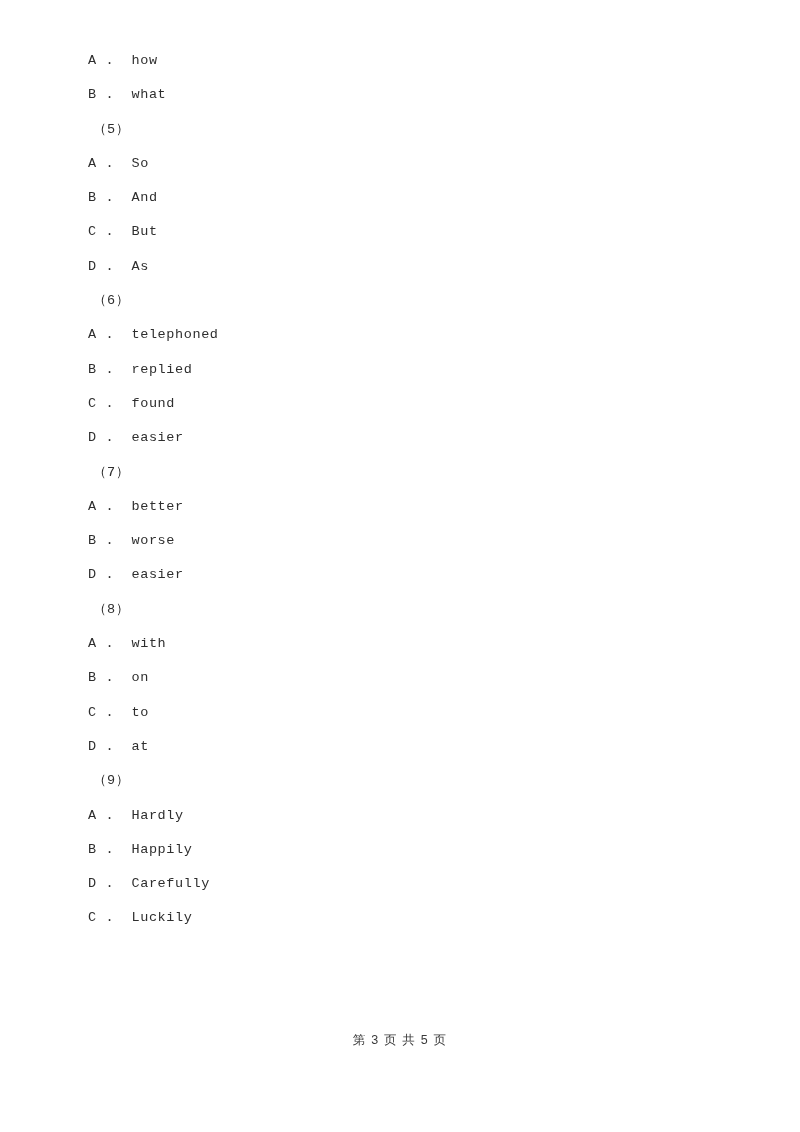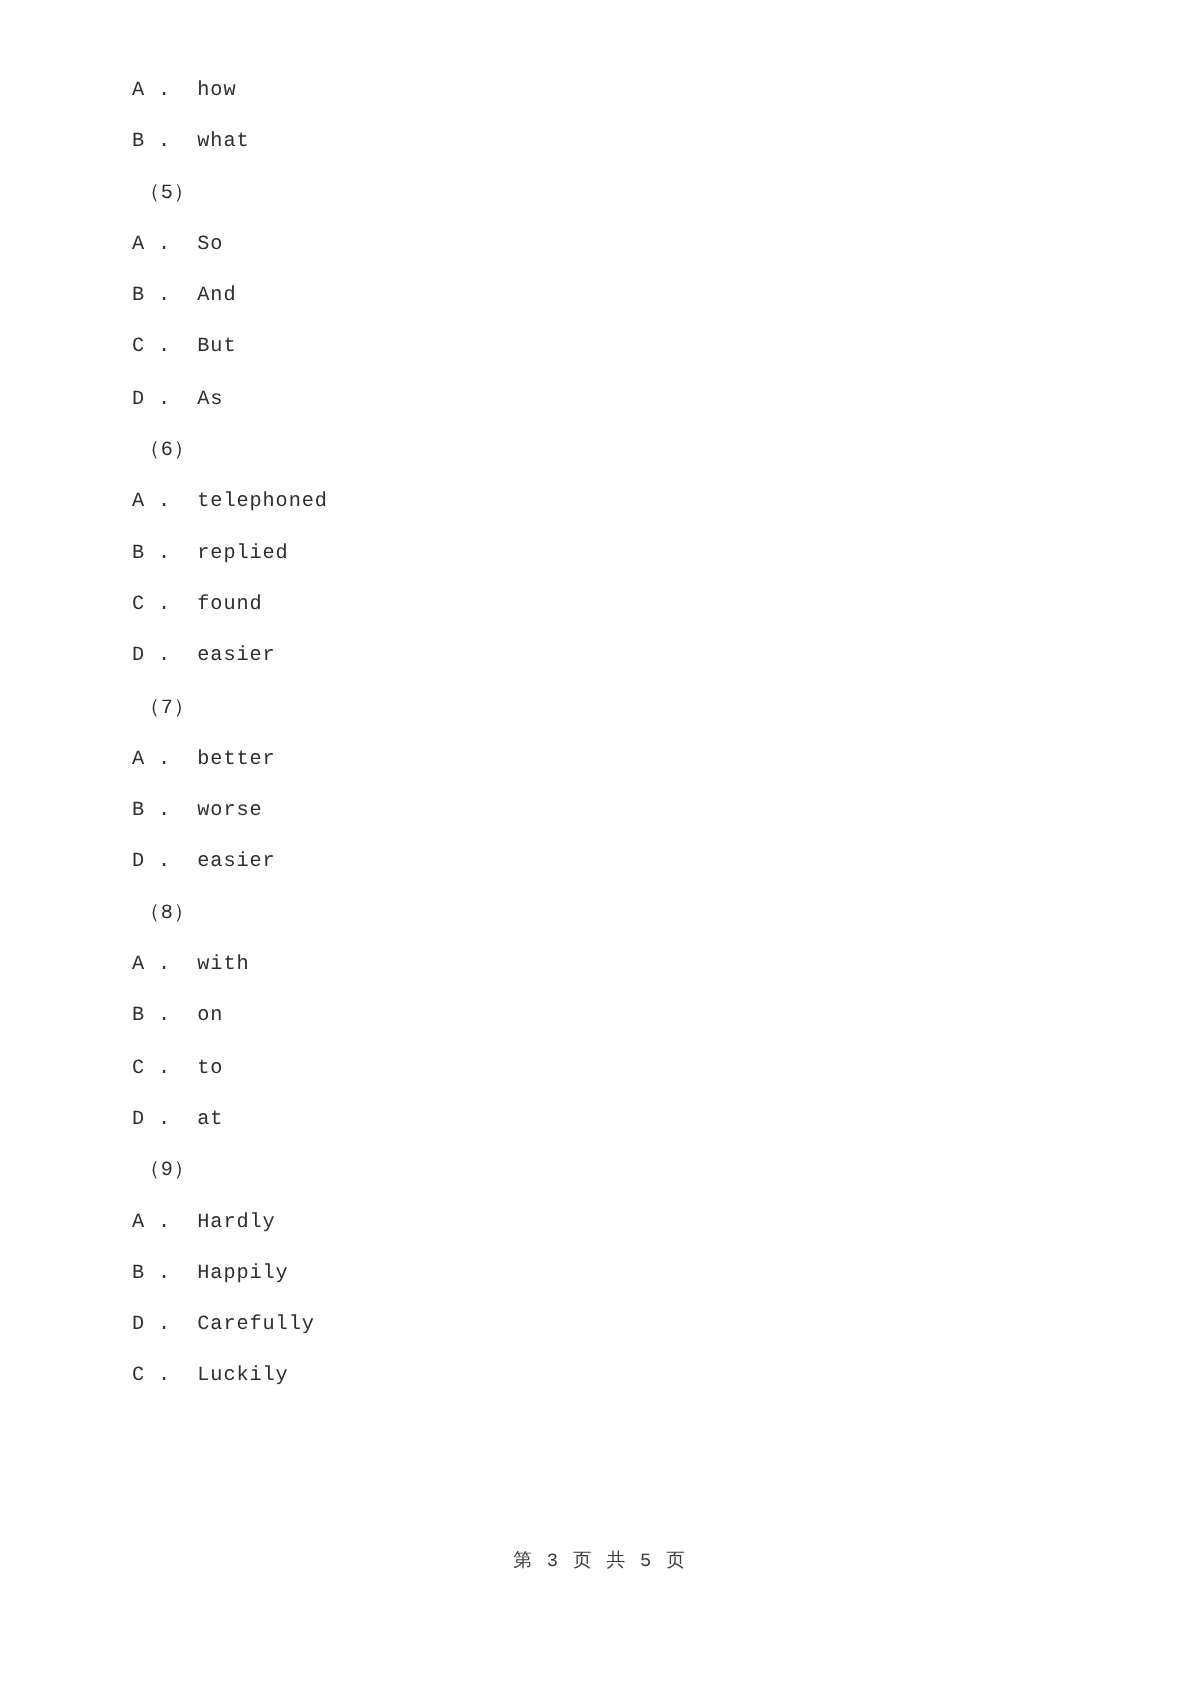--- a/index.html
+++ b/index.html
@@ -49,21 +49,21 @@
     display: inline;
   }
   #footer {
     position: absolute;
     left: 0;
     top: 1032px;
     width: 800px;
     text-align: center;
     font-size: 12.5px;
     color: #3a3a3a;
-    font-family: Liberation Mono, monospace;
+    font-family: Liberation Sans, sans-serif;
     letter-spacing: 1.2px;
     white-space: pre;
   }
 </style>
 </head>
 <body>
 
 <div id="page">
   <div id="content">
       <div class="line option"><span class="opt-letter">A</span><span class="opt-sep"> .  </span><span class="opt-text">how</span></div>

